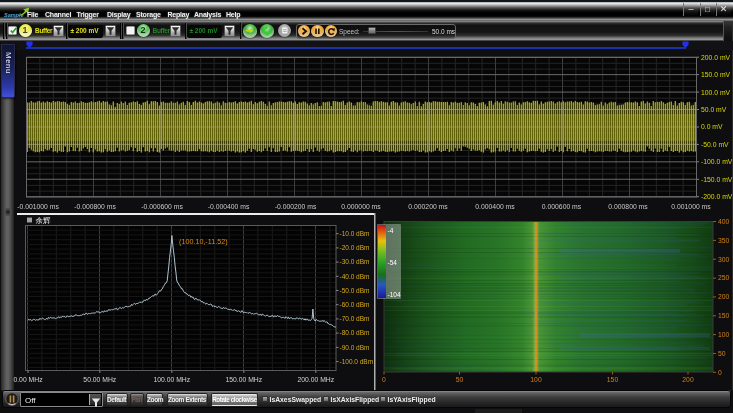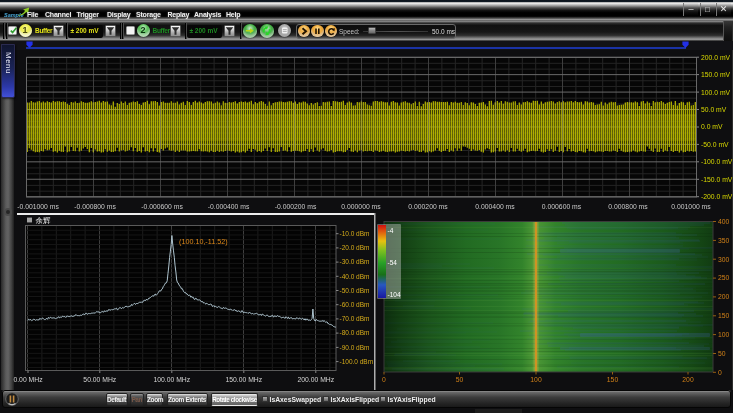--- a/index.html
+++ b/index.html
@@ -958,20 +958,28 @@
 <text x="344" y="169.6" font-size="6.8" fill="#d08018">0</text>
 <line x1="339" y1="167.3" x2="342" y2="167.3" stroke="#966012" stroke-width="1"></line>
 </svg>
 
 <div class="abs" id="bottombar">
   <svg class="abs" style="left:3px;top:2px" width="14" height="14" viewBox="0 0 14 14">
     <circle cx="7" cy="7" r="6.3" fill="#1c1c1c" stroke="#666" stroke-width="1"></circle>
     <path d="M10.5,11.5 A6.3,6.3 0 0 1 3.5,11.5" stroke="#bbb" stroke-width="1.2" fill="none"></path>
     <path d="M5.4,3.4 L5.4,10.4 M8.6,3.4 L8.6,10.4" stroke="#c08a40" stroke-width="1.6"></path>
   </svg>
+  <div class="abs" style="left:18px;top:1.5px;width:83px;height:15px;background:#000;border:1px solid #888;border-radius:1px">
+    <div class="abs" style="left:4px;top:3px;font-size:8px;color:#f2f2f2">Off</div>
+    <div class="abs" style="right:1px;top:1px;width:12px;height:11px;background:linear-gradient(180deg,#555,#222);border-left:1px solid #aaa">
+      <svg width="12" height="11" viewBox="0 0 12 11">
+            <path d="M1.8,1.6 L10.2,1.6 L7.0,5.4 L7.0,9.6 L5.0,9.6 L5.0,5.4 Z" fill="#e8e8e8"></path>
+          </svg>
+    </div>
+  </div>
   <div class="bbtn" style="left:103.5px;width:22px">Default</div>
   <div class="bbtn" style="left:127.5px;width:14.5px;color:#7a5a4a;background:linear-gradient(180deg,#9a9a9a 0%,#5e5e5e 18%,#3a3a3a 55%,#262626 100%)">Pan</div>
   <div class="bbtn" style="left:144px;width:17px">Zoom</div>
   <div class="bbtn" style="left:164.5px;width:41px">Zoom Extents</div>
   <div class="bbtn" style="left:209px;width:47px;font-size:6.3px;letter-spacing:-0.4px;background:linear-gradient(180deg,#f2f2f2 0%,#b4b4b4 22%,#7c7c7c 60%,#606060 100%);color:#fff;border-bottom:1.5px solid #e8e8e8">Rotate clockwise</div>
   <div class="bcb" style="left:259.5px"></div>
   <div class="bcblab" style="left:267.5px">IsAxesSwapped</div>
   <div class="bcb" style="left:320.5px"></div>
   <div class="bcblab" style="left:328.5px">IsXAxisFlipped</div>
   <div class="bcb" style="left:377.5px"></div>

